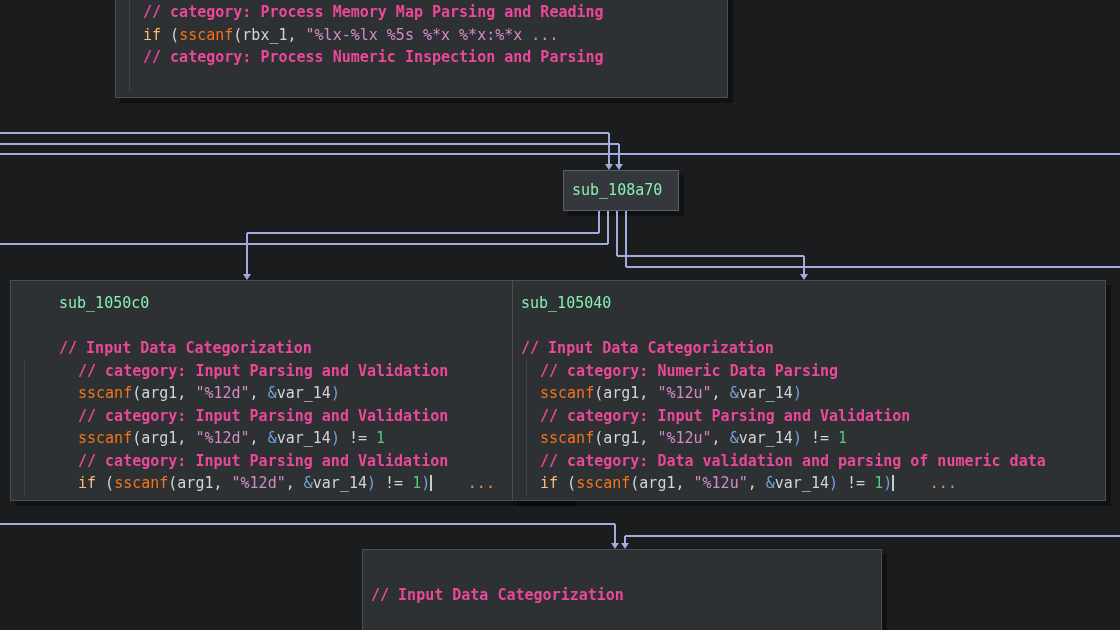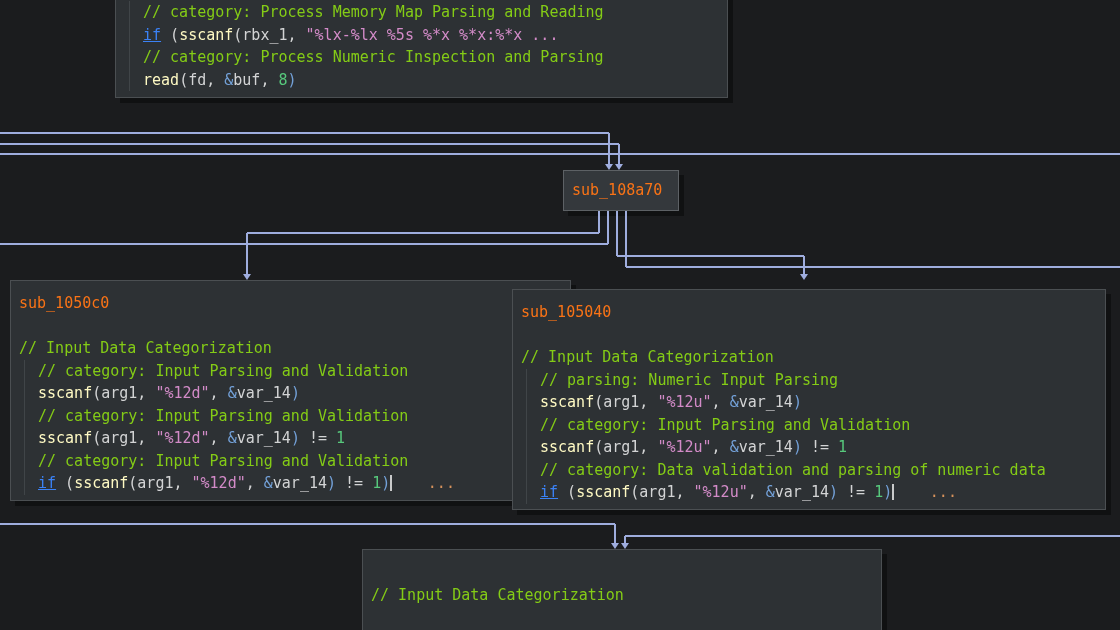--- a/index.html
+++ b/index.html
@@ -6,62 +6,61 @@
   body{width:1120px;height:630px;overflow:hidden;background:#1b1c1e;}
   #canvas{position:relative;width:1120px;height:630px;font-family:"DejaVu Sans Mono","Liberation Mono",monospace;font-size:15px;}
   .block{position:absolute;box-sizing:border-box;background:#2d3134;border:1px solid #4b4f52;
          box-shadow:5px 5px 0 rgba(0,0,0,0.38);}
   .block.label{background:#34383c;border-color:#5d6165;display:flex;align-items:center;}
   .line{height:22.5px;line-height:22.5px;white-space:pre;padding-left:8px;overflow:hidden;}
   .ind1{padding-left:27px;}
   .guide{position:absolute;width:1px;background:#404548;left:13px;}
   .seg{position:absolute;}
   .arrow{position:absolute;width:0;height:0;border-left:4.5px solid transparent;border-right:4.5px solid transparent;}
-  .c-ti{color:#f97316;}
-  .c-cm{color:#84cc16;}
+  .c-ti{color:#86efac;}
+  .c-cm{color:#ec4899;font-weight:bold;}
   .c-pl{color:#d3d4d5;}
-  .c-fn{color:#fef9c3;}
-  .c-kw{color:#3b82f6;text-decoration:underline;}
+  .c-fn{color:#f97316;}
+  .c-kw{color:#fdba74;}
   .c-st{color:#d38bc8;}
   .c-nu{color:#57c87c;}
   .c-br{color:#73a1d8;}
   .c-el{color:#d6925c;}
   .cursor{display:inline-block;width:1.5px;height:16px;background:#c9cacb;vertical-align:middle;margin-top:-2px;}
 </style>
 </head>
 <body>
 
 <div id="canvas" style="background: rgb(27, 28, 30);">
     <div class="block" style="left: 115px; top: -13px; width: 613px; height: 111px; padding-top: 13px;">
       <div class="line ind1"><span class="c-cm">// category: Process Memory Map Parsing and Reading</span></div>
       <div class="line ind1"><span class="c-kw">if</span><span class="c-pl"> (</span><span class="c-fn">sscanf</span><span class="c-pl">(</span><span class="c-pl">rbx_1, </span><span class="c-st">"%lx-%lx %5s %*x %*x:%*x ...</span></div>
       <div class="line ind1"><span class="c-cm">// category: Process Numeric Inspection and Parsing</span></div>
-      <div class="line ind1"><span class="c-fn">read</span><span class="c-pl">(</span><span class="c-pl">fd, </span><span class="c-br">&amp;</span><span class="c-pl">buf</span><span class="c-pl">, </span><span class="c-nu">8</span><span class="c-br">)</span></div>
       <div class="guide" style="top: 13px; height: 90px;"></div>
     </div>
     <div class="block label" style="left: 563px; top: 170px; width: 116px; height: 41px; padding-top: 0px;">
       <div class="line"><span class="c-ti">sub_108a70</span></div>
     </div>
-    <div class="block" style="left: 10px; top: 280px; width: 561px; height: 221px; padding-top: 11px;">
+    <div class="block" style="left: 10px; top: 280px; width: 561px; height: 221px; padding-top: 11px; padding-left: 40px;">
       <div class="line"><span class="c-ti">sub_1050c0</span></div>
       <div class="line"></div>
       <div class="line"><span class="c-cm">// Input Data Categorization</span></div>
       <div class="line ind1"><span class="c-cm">// category: Input Parsing and Validation</span></div>
       <div class="line ind1"><span class="c-fn">sscanf</span><span class="c-pl">(</span><span class="c-pl">arg1, </span><span class="c-st">"%12d"</span><span class="c-pl">, </span><span class="c-br">&amp;</span><span class="c-pl">var_14</span><span class="c-br">)</span></div>
       <div class="line ind1"><span class="c-cm">// category: Input Parsing and Validation</span></div>
       <div class="line ind1"><span class="c-fn">sscanf</span><span class="c-pl">(</span><span class="c-pl">arg1, </span><span class="c-st">"%12d"</span><span class="c-pl">, </span><span class="c-br">&amp;</span><span class="c-pl">var_14</span><span class="c-br">)</span><span class="c-pl"> != </span><span class="c-nu">1</span></div>
       <div class="line ind1"><span class="c-cm">// category: Input Parsing and Validation</span></div>
       <div class="line ind1"><span class="c-kw">if</span><span class="c-pl"> (</span><span class="c-fn">sscanf</span><span class="c-pl">(</span><span class="c-pl">arg1, </span><span class="c-st">"%12d"</span><span class="c-pl">, </span><span class="c-br">&amp;</span><span class="c-pl">var_14</span><span class="c-br">)</span><span class="c-pl"> != </span><span class="c-nu">1</span><span class="c-br">)</span><span class="cursor"></span><span class="c-pl">    </span><span class="c-el">...</span></div>
       <div class="guide" style="top: 78.5px; height: 135px;"></div>
     </div>
-    <div class="block" style="left: 512px; top: 280px; width: 594px; height: 221px; padding-top: 11px; margin-top: 9px;">
+    <div class="block" style="left: 512px; top: 280px; width: 594px; height: 221px; padding-top: 11px;">
       <div class="line"><span class="c-ti">sub_105040</span></div>
       <div class="line"></div>
       <div class="line"><span class="c-cm">// Input Data Categorization</span></div>
-      <div class="line ind1"><span class="c-cm">// parsing: Numeric Input Parsing</span></div>
+      <div class="line ind1"><span class="c-cm">// category: Numeric Data Parsing</span></div>
       <div class="line ind1"><span class="c-fn">sscanf</span><span class="c-pl">(</span><span class="c-pl">arg1, </span><span class="c-st">"%12u"</span><span class="c-pl">, </span><span class="c-br">&amp;</span><span class="c-pl">var_14</span><span class="c-br">)</span></div>
       <div class="line ind1"><span class="c-cm">// category: Input Parsing and Validation</span></div>
       <div class="line ind1"><span class="c-fn">sscanf</span><span class="c-pl">(</span><span class="c-pl">arg1, </span><span class="c-st">"%12u"</span><span class="c-pl">, </span><span class="c-br">&amp;</span><span class="c-pl">var_14</span><span class="c-br">)</span><span class="c-pl"> != </span><span class="c-nu">1</span></div>
       <div class="line ind1"><span class="c-cm">// category: Data validation and parsing of numeric data</span></div>
       <div class="line ind1"><span class="c-kw">if</span><span class="c-pl"> (</span><span class="c-fn">sscanf</span><span class="c-pl">(</span><span class="c-pl">arg1, </span><span class="c-st">"%12u"</span><span class="c-pl">, </span><span class="c-br">&amp;</span><span class="c-pl">var_14</span><span class="c-br">)</span><span class="c-pl"> != </span><span class="c-nu">1</span><span class="c-br">)</span><span class="cursor"></span><span class="c-pl">    </span><span class="c-el">...</span></div>
       <div class="guide" style="top: 78.5px; height: 135px;"></div>
     </div>
     <div class="block" style="left: 362px; top: 549px; width: 520px; height: 110px; padding-top: 11px;">
       <div class="line"></div>
       <div class="line"><span class="c-cm">// Input Data Categorization</span></div>

